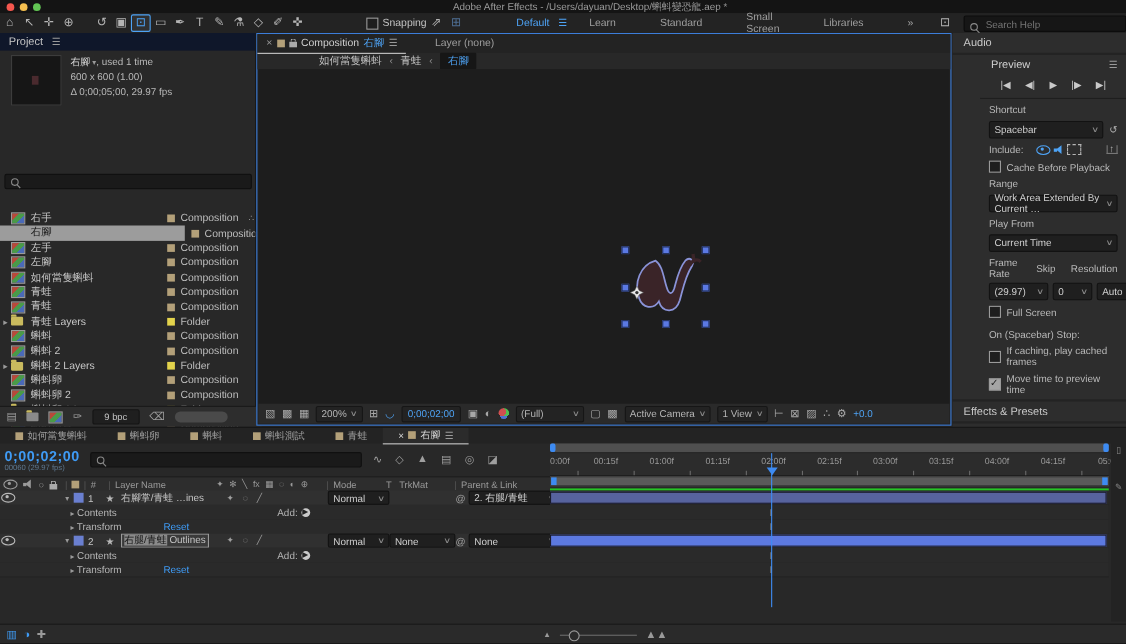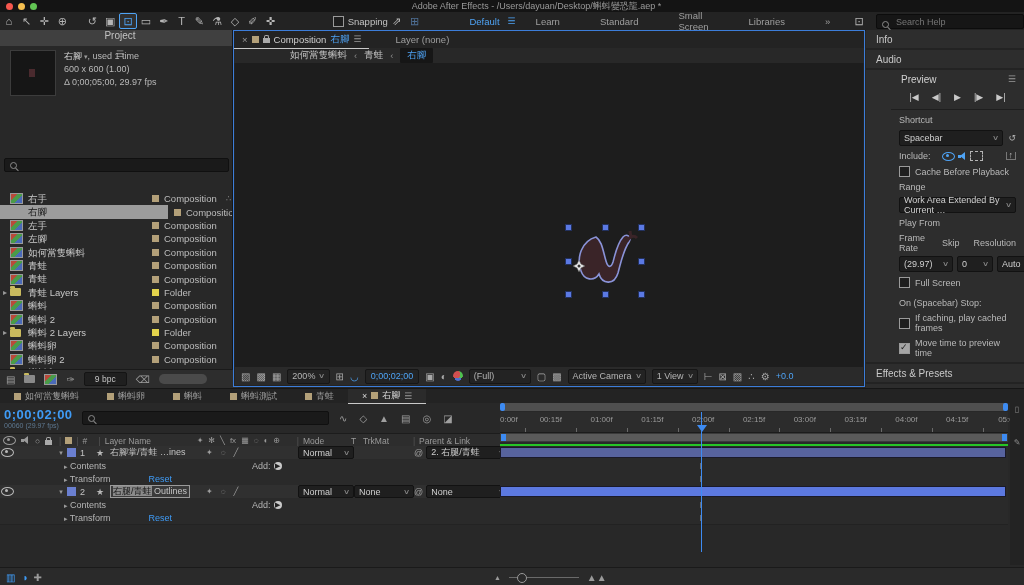--- a/index.html
+++ b/index.html
@@ -46,21 +46,21 @@
   .chip.folder{background:#e3d34c;}
   .cbx{width:9px;height:9px;border:1px solid #9a9a9a;display:inline-block;background:#1e1e1e;flex:none;position:relative;}
   .cbx.on{background:#a5a5a5;}
   .cbx.on::after{content:"\2713";color:#1e1e1e;font-size:9px;position:absolute;left:0px;top:-2px;}
   .dd{display:flex;align-items:center;justify-content:space-between;background:#1f1f1f;border:1px solid #121212;
       border-radius:2px;padding:0 4px;height:14px;color:#cfcfcf;font-size:9px;}
   .chev{color:#8a8a8a;font-size:7px;transform:scaleX(1.4);}
   .menu-ic{color:#9a9a9a;font-size:9px;}
   
   .project{left:0;top:30px;width:232px;height:358px;background:#282828;border-right:1px solid #161616;}
-  .proj-head{height:16px;display:flex;align-items:center;gap:8px;padding-left:8px;background:#404040;flex-direction:column;}
+  .proj-head{height:16px;display:flex;align-items:center;gap:8px;padding-left:8px;background:#0f172a;}
   .proj-info{display:flex;gap:8px;padding:4px 8px 2px 10px;}
   .thumb{width:44px;height:44px;background:#161616;border:1px solid #3c3c3c;position:relative;}
   .thumb::after{content:"";position:absolute;left:18px;top:18px;width:6px;height:8px;background:#4a2a2e;}
   .pi-lines{font-size:9px;color:#b9b9b9;line-height:13px;}
   .pi-name{color:#d5d5d5;}
   .proj-search{position:absolute;left:4px;top:128px;width:218px;height:12px;background:#1a1a1a;border:1px solid #101010;
                border-radius:2px;display:flex;align-items:center;padding-left:5px;gap:4px;}
   .proj-cols{position:absolute;left:0;top:148px;width:232px;height:13px;background:#2f2f2f;border-top:1px solid #1c1c1c;
              border-bottom:1px solid #1c1c1c;display:flex;align-items:center;font-size:9px;color:#9a9a9a;}
   .proj-rows{position:absolute;left:0;top:162px;width:232px;height:208px;overflow:hidden;}
@@ -510,21 +510,20 @@
       <span class="vf-ic">⊢</span>
       <span class="vf-ic">⊠</span>
       <span class="vf-ic">▨</span>
       <span class="vf-ic">∴</span>
       <span class="vf-ic">⚙</span>
       <span class="vf-plus">+0.0</span>
     </div>
   </div>
 
   <div class="abs rbar">
-    <div class="rb-collapsed">Info</div>
     <div class="rb-collapsed">Audio</div>
     <div class="rb-prev">
       <div class="rb-prev-head">
         <span>Preview</span>
         <span class="menu-ic">☰</span>
       </div>
       <div class="transport">
         <span>|◀</span>
         <span>◀|</span>
         <span>▶</span>
@@ -553,20 +552,26 @@
         <span>Cache Before Playback</span>
       </div>
       <div class="rb-row">Range</div>
       <div class="rb-row">
           <div class="dd">
             <span>Work Area Extended By Current …</span>
             <span class="chev">∨</span>
           </div>
         </div>
       <div class="rb-row">Play From</div>
+      <div class="rb-row">
+          <div class="dd">
+            <span>Current Time</span>
+            <span class="chev">∨</span>
+          </div>
+        </div>
       <div class="rb-row rb-inline" style="gap:14px">
         <span>Frame Rate</span>
         <span>Skip</span>
         <span>Resolution</span>
       </div>
       <div class="rb-row fr3">
         <div class="dd" style="width:44px">
             <span>(29.97)</span>
             <span class="chev">∨</span>
           </div>

